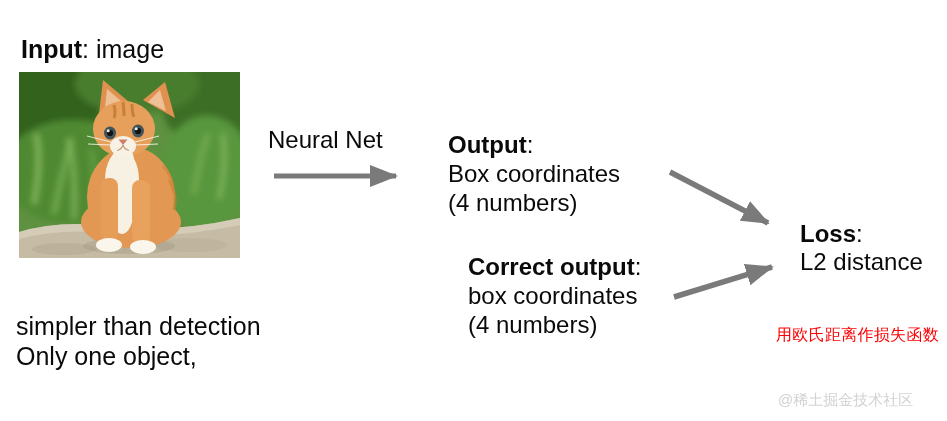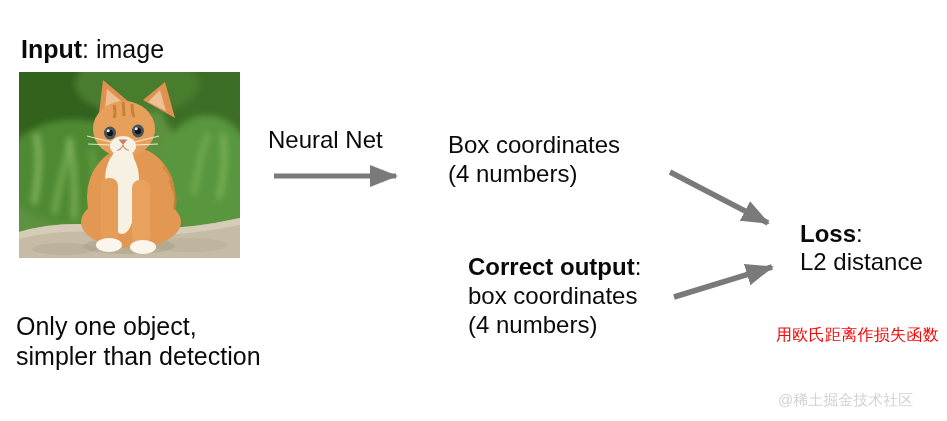--- a/index.html
+++ b/index.html
@@ -133,34 +133,35 @@
     <marker id="ah" markerUnits="userSpaceOnUse" markerWidth="30" markerHeight="24" refX="26" refY="11" orient="auto">
       <polygon points="0,0 28,11 0,22" style="fill:var(--arrow)"></polygon>
     </marker>
   </defs>
   <line x1="274" y1="176" x2="396" y2="176" style="stroke:var(--arrow)" stroke-width="5" marker-end="url(#ah)"></line>
   <line x1="670" y1="172" x2="768" y2="223" style="stroke:var(--arrow)" stroke-width="5.5" marker-end="url(#ah)"></line>
   <line x1="674" y1="297" x2="772" y2="267" style="stroke:var(--arrow)" stroke-width="5.5" marker-end="url(#ah)"></line>
 </svg>
 
 <div id="output-block" class="abs center t24 label-block">
+  <div><b>Output</b><span>:</span></div>
   <div>Box coordinates</div>
   <div>(4 numbers)</div>
 </div>
 
 <div id="correct-block" class="abs center t24 label-block">
   <div><b>Correct output</b><span>:</span></div>
   <div>box coordinates</div>
   <div>(4 numbers)</div>
 </div>
 
 <div id="loss-block" class="abs center t24 label-block">
   <div><b>Loss</b><span>:</span></div>
   <div>L2 distance</div>
 </div>
 <div id="loss-annotation" class="abs">用欧氏距离作损失函数</div>
 
 <div id="note-block" class="abs center t25 label-block">
+  <div>simpler than detection</div>
   <div>Only one object,</div>
-  <div>simpler than detection</div>
 </div>
 
 <div id="watermark" class="abs">@稀土掘金技术社区</div>
 
 </body></html>

